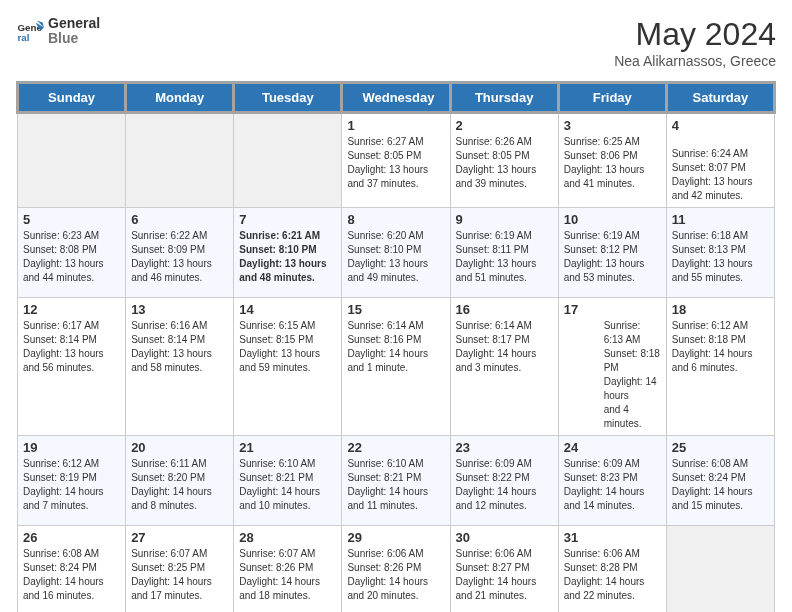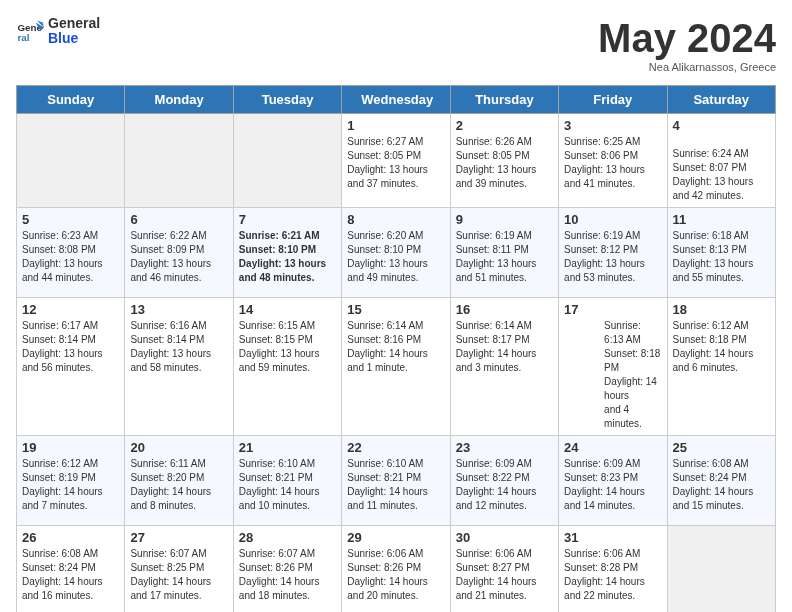--- a/index.html
+++ b/index.html
@@ -22,42 +22,42 @@
       gap: 4px;
     }
     .logo-icon {
       width: 28px;
       height: 28px;
     }
     .title-block {
       text-align: right;
     }
     .month-title {
-      font-size: 40px;
-      font-weight: bold;
+      font-size: 32px;
+      font-weight: normal;
       color: #333;
     }
     .subtitle {
-      font-size: 11px;
+      font-size: 14px;
       color: #555;
     }
     table {
       width: 100%;
       border-collapse: collapse;
       table-layout: fixed;
       font-size: 11px;
     }
     thead th {
       background-color: #2e75b6;
       color: #fff;
       text-align: center;
       padding: 6px 19px;
       font-size: 13px;
       font-weight: bold;
-      border: 1px solid #a3a3a3;
+      border: 3px solid #a3a3a3;
     }
     tbody td {
       border: 1px solid #ccc;
       vertical-align: top;
       padding: 4px 5px;
       height: 90px;
       background: #fff;
     }
     tbody tr:nth-child(even) td {
       background: #f5f9ff;
@@ -85,21 +85,21 @@
   <div class="logo">
     <svg class="logo-icon" viewBox="0 0 40 40">
       <text x="2" y="20" font-size="14" font-weight="bold" fill="#333">Gene</text>
       <text x="2" y="34" font-size="14" font-weight="bold" fill="#2e75b6">ral</text>
       <polygon points="30,5 40,15 38,8" fill="#2e75b6"></polygon>
       <polygon points="28,8 40,15 35,20" fill="#2e75b6"></polygon>
     </svg>
     <div>
       <div style="font-size:14px; font-weight:bold; line-height:1.1;">
         <span style="color:#333;">General</span><br>
-        <span style="color:#1d4ed8;">Blue</span>
+        <span style="color:#737373;">Blue</span>
       </div>
     </div>
   </div>
   <div class="title-block">
     <div class="month-title">May 2024</div>
     <div class="subtitle">Nea Alikarnassos, Greece</div>
   </div>
 </div>
 
 <table>

